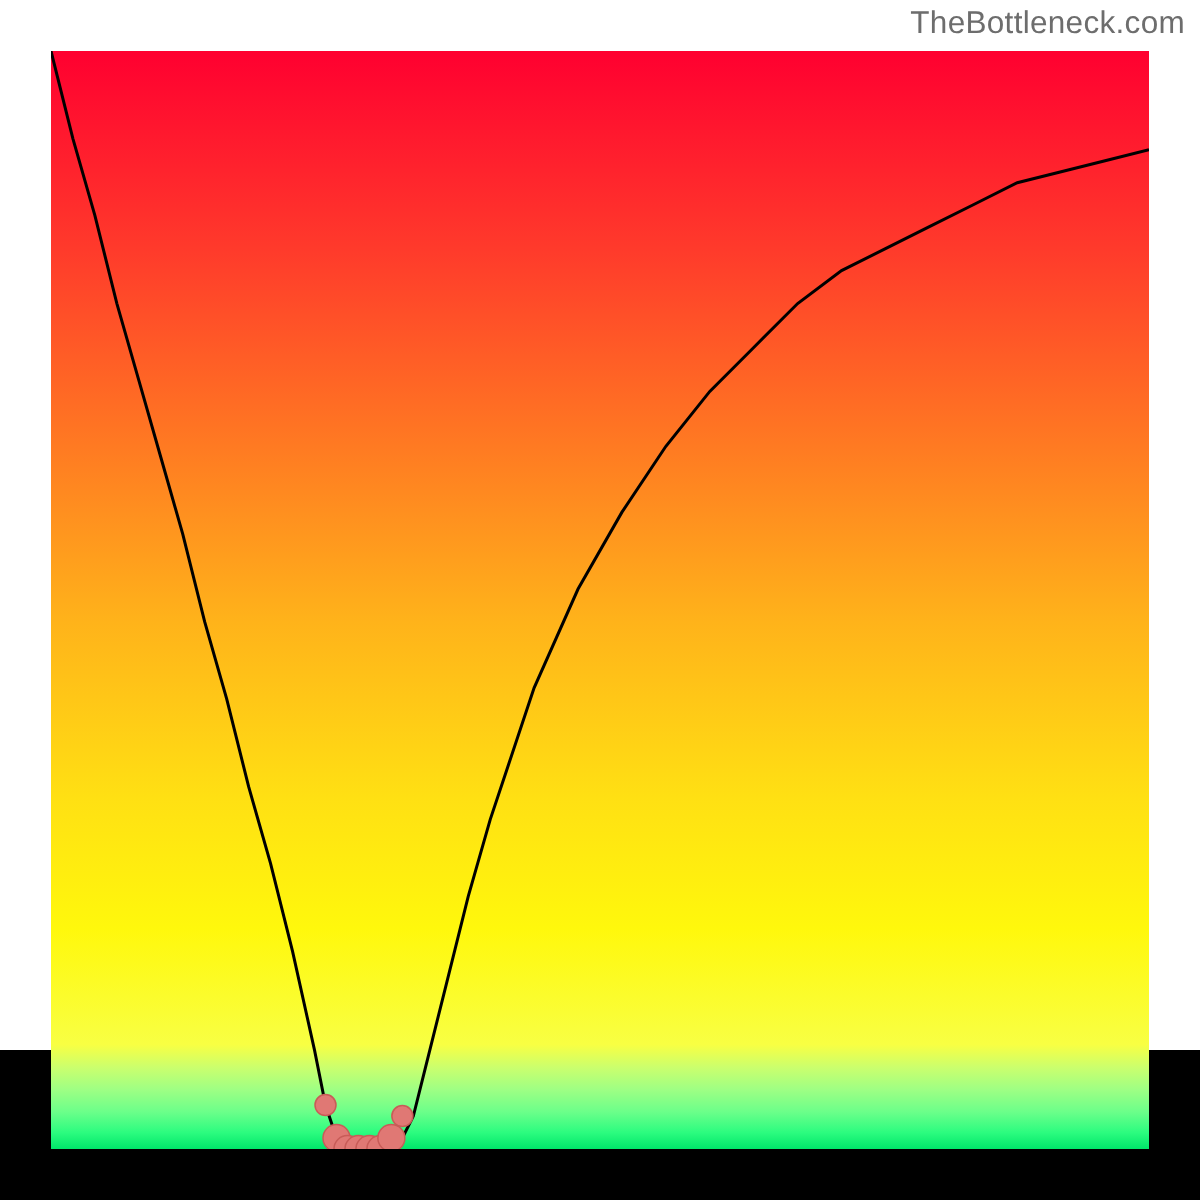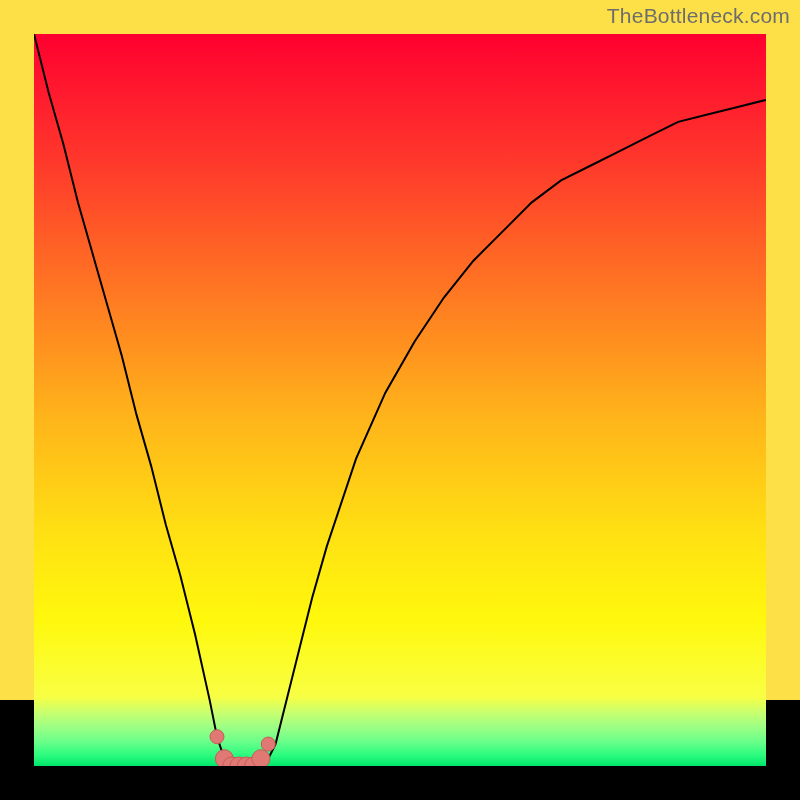--- a/index.html
+++ b/index.html
@@ -10,21 +10,21 @@
     background: #000;
     overflow: hidden;
     font-family: Arial, Helvetica, sans-serif;
   }
   .frame {
     position: absolute;
     top: 0;
     left: 0;
     width: 800px;
     height: 700px;
-    background: #fde047;
+    background: #ffffff;
   }
   .plot-area {
     position: absolute;
     top: 34px;
     left: 34px;
     width: 732px;
     height: 732px;
     overflow: hidden;
   }
   .plot-area svg {

